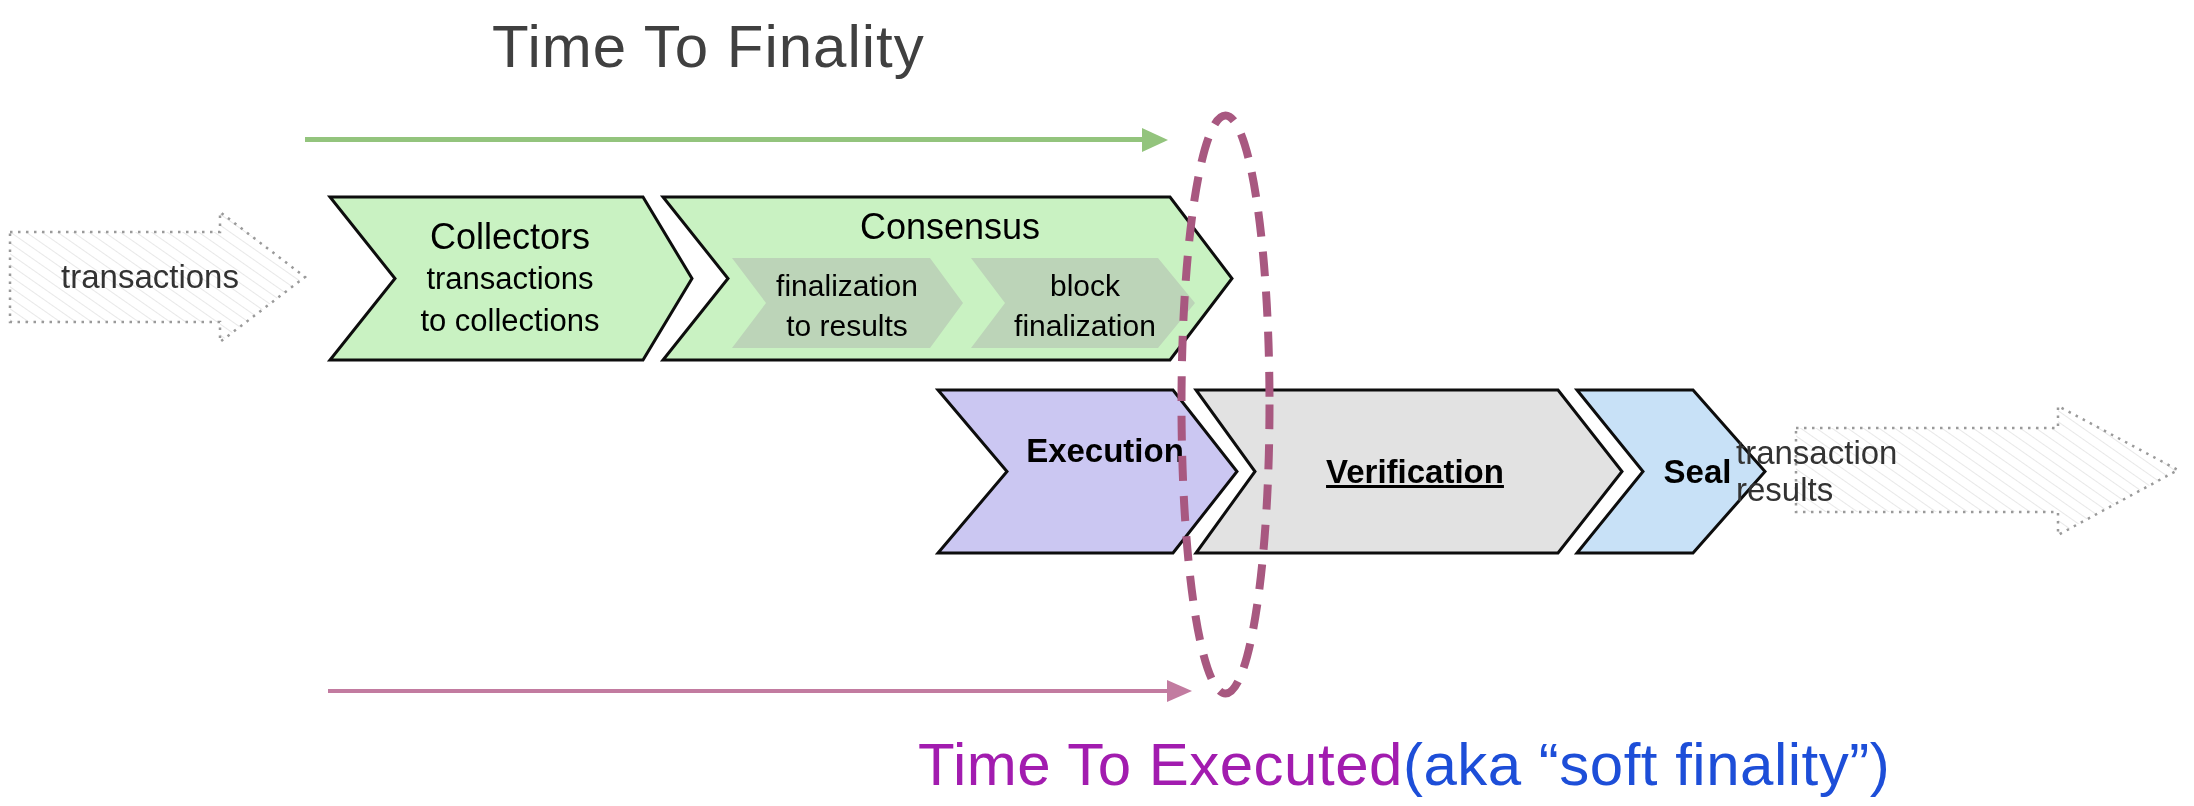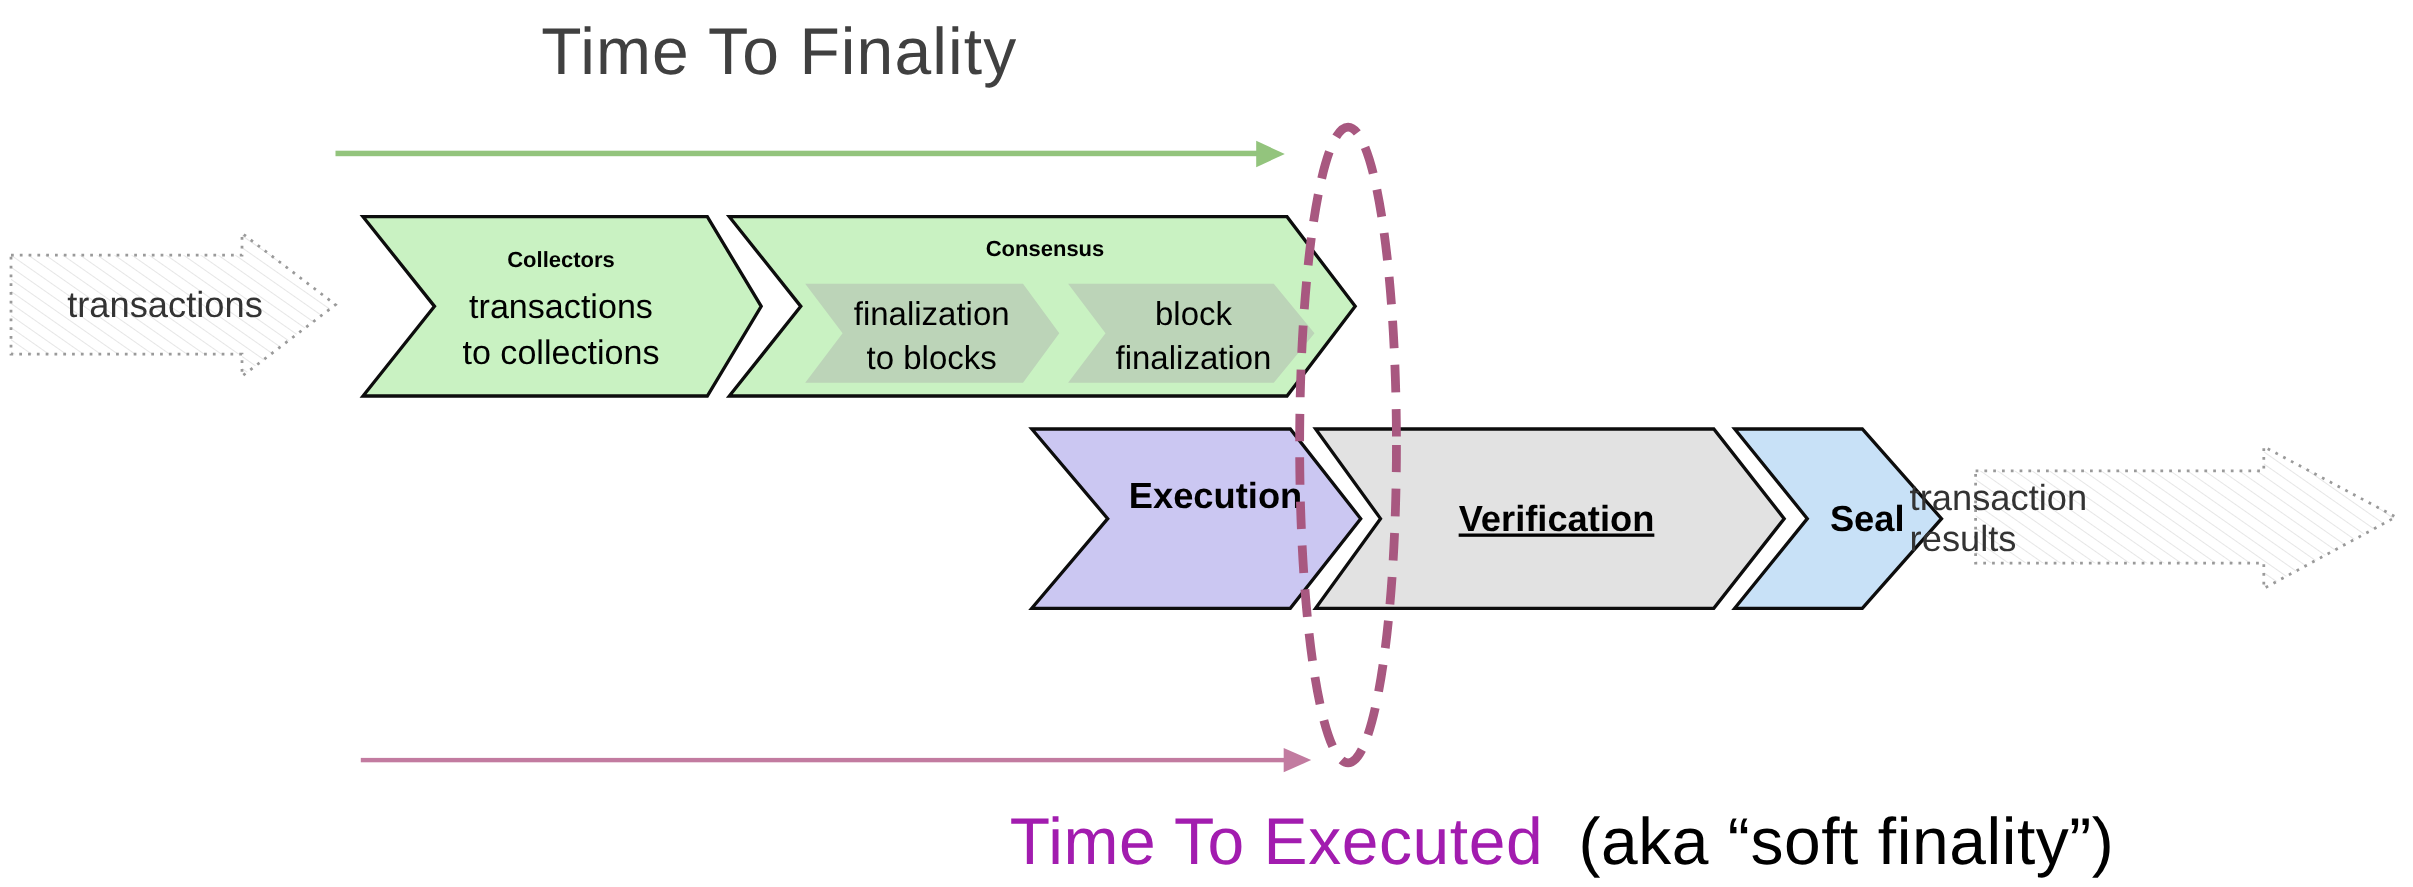--- a/index.html
+++ b/index.html
@@ -15,38 +15,38 @@
   .title-finality{
     left:492px;top:12px;
     font-size:60px;letter-spacing:1px;
     color:#404040;white-space:nowrap;
   }
   .caption-bottom{
     left:918px;top:730px;
     font-size:60px;letter-spacing:0.5px;white-space:nowrap;
   }
   .caption-main{color:#a21caf;}
-  .caption-aside{color:#000000;margin-left:32px;text-align:center;}
+  .caption-aside{color:#1d4ed8;margin-left:0;text-align:center;}
   
   .arrow-line{position:absolute;}
   .finality-line{left:305px;top:137px;width:838px;height:5px;background:#93c47d;}
   .finality-head{left:1142px;top:128px;width:0;height:0;
     border-top:12px solid transparent;border-bottom:12px solid transparent;
     border-left:26px solid #93c47d;}
   .executed-line{left:328px;top:689px;width:840px;height:4px;background:#c27ba0;}
   .executed-head{left:1167px;top:680px;width:0;height:0;
     border-top:11px solid transparent;border-bottom:11px solid transparent;
     border-left:25px solid #c27ba0;}
   
   .stage-label{
     position:absolute;display:flex;flex-direction:column;
     align-items:center;justify-content:center;text-align:center;
     color:#000;
   }
-  .stage-title{font-weight:bold;font-size:20px;line-height:42px;}
+  .stage-title{font-weight:normal;font-size:36px;line-height:42px;}
   .stage-sub{font-size:31px;line-height:42px;}
   .inner-sub{font-size:30px;line-height:40px;}
   .single-title{font-weight:bold;font-size:33px;line-height:36px;}
   
   .sketch-label{
     position:absolute;color:#333333;font-size:33px;line-height:37px;
   }
   svg{display:block;}
 </style>
 </head>
@@ -81,21 +81,21 @@
   <svg class="abs" style="left:659px;top:193px;" width="577" height="171" viewBox="0 0 577 171">
     <polygon points="4,4 511,4 573,85.5 511,167 4,167 69,85.5" stroke="#0d0d0d" stroke-width="3" fill="#c9f2c2"></polygon>
     <polygon points="73,65 271,65 304,110 271,155 73,155 107,110" fill="#bcd4b8"></polygon>
     <polygon points="312,65 499,65 536,110 499,155 312,155 346,110" fill="#bcd4b8"></polygon>
   </svg>
   <div class="stage-label" style="left:700px;top:200px;width:500px;height:54px;">
     <span class="stage-title">Consensus</span>
   </div>
   <div class="stage-label" style="left:722px;top:262px;width:250px;height:88px;">
     <span class="inner-sub">finalization</span>
-    <span class="inner-sub">to blocks</span>
+    <span class="inner-sub">to results</span>
   </div>
   <div class="stage-label" style="left:965px;top:262px;width:240px;height:88px;">
     <span class="inner-sub">block</span>
     <span class="inner-sub">finalization</span>
   </div>
 
   <svg class="abs" style="left:934px;top:386px;" width="307" height="171" viewBox="0 0 307 171">
     <polygon points="4,4 239,4 303,85.5 239,167 4,167 73,85.5" stroke="#0d0d0d" stroke-width="3" fill="#cbc7f2"></polygon>
   </svg>
   <div class="stage-label" style="left:990px;top:390px;width:230px;height:121px;">

